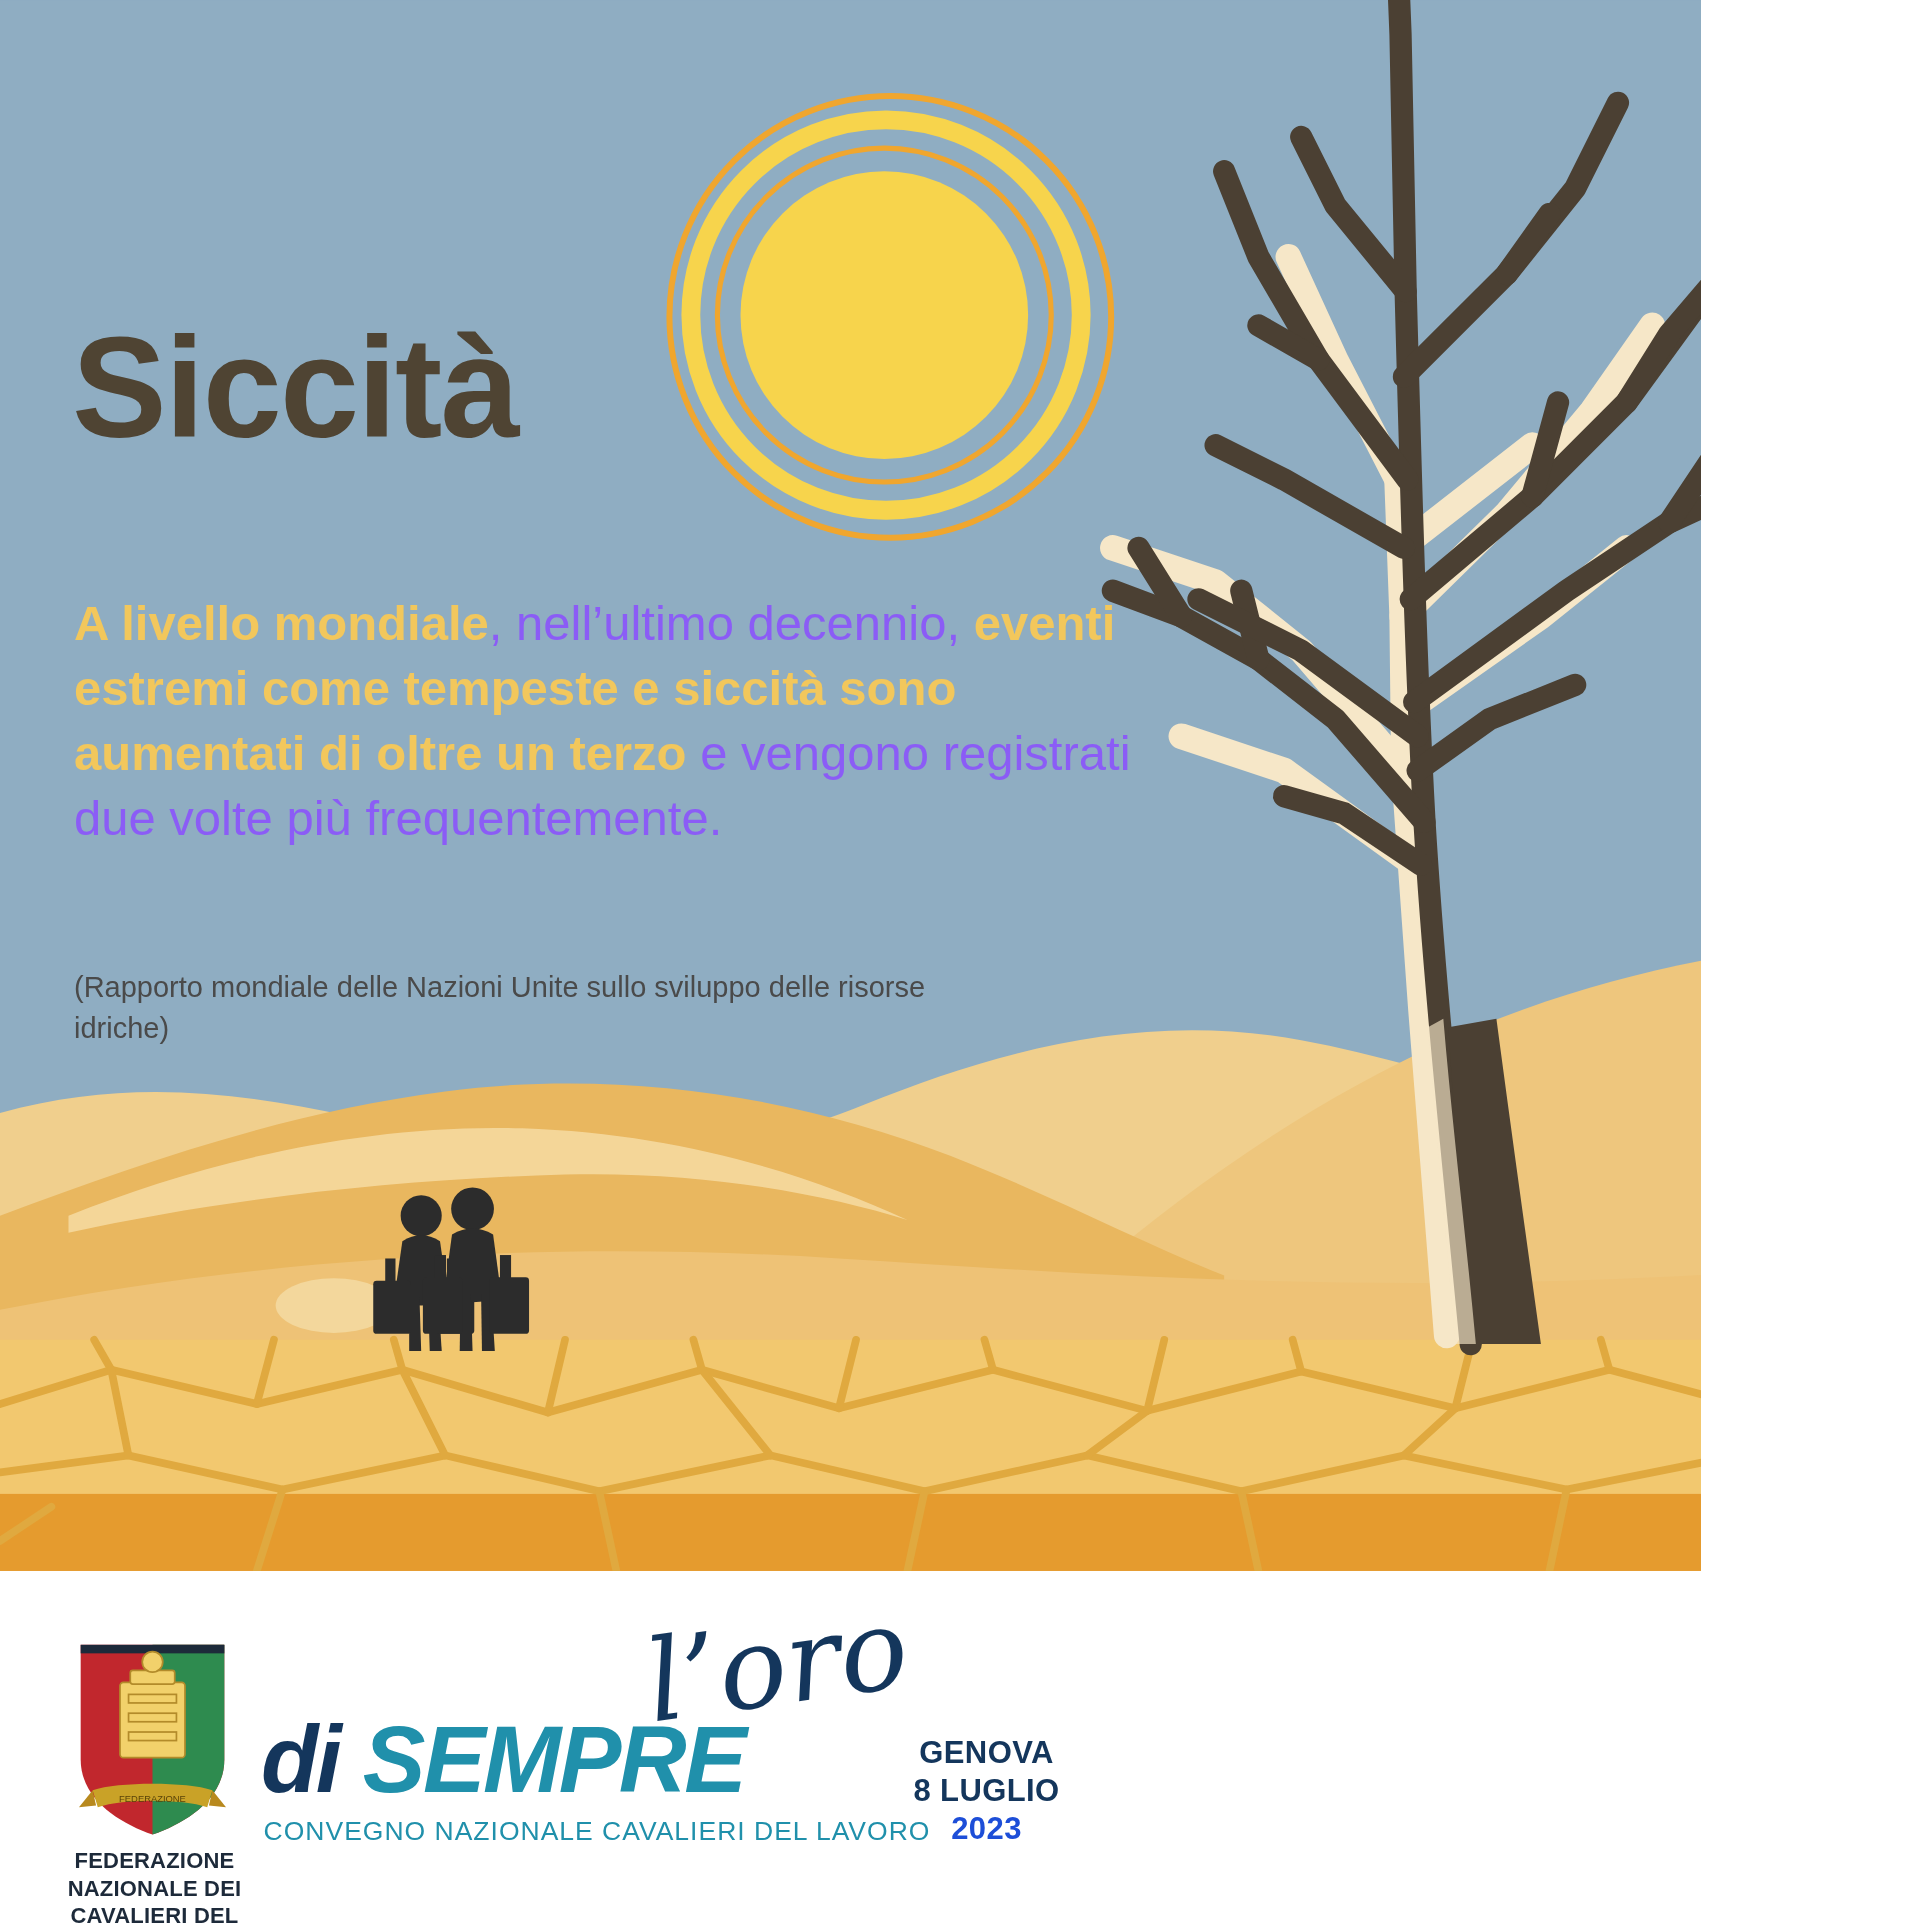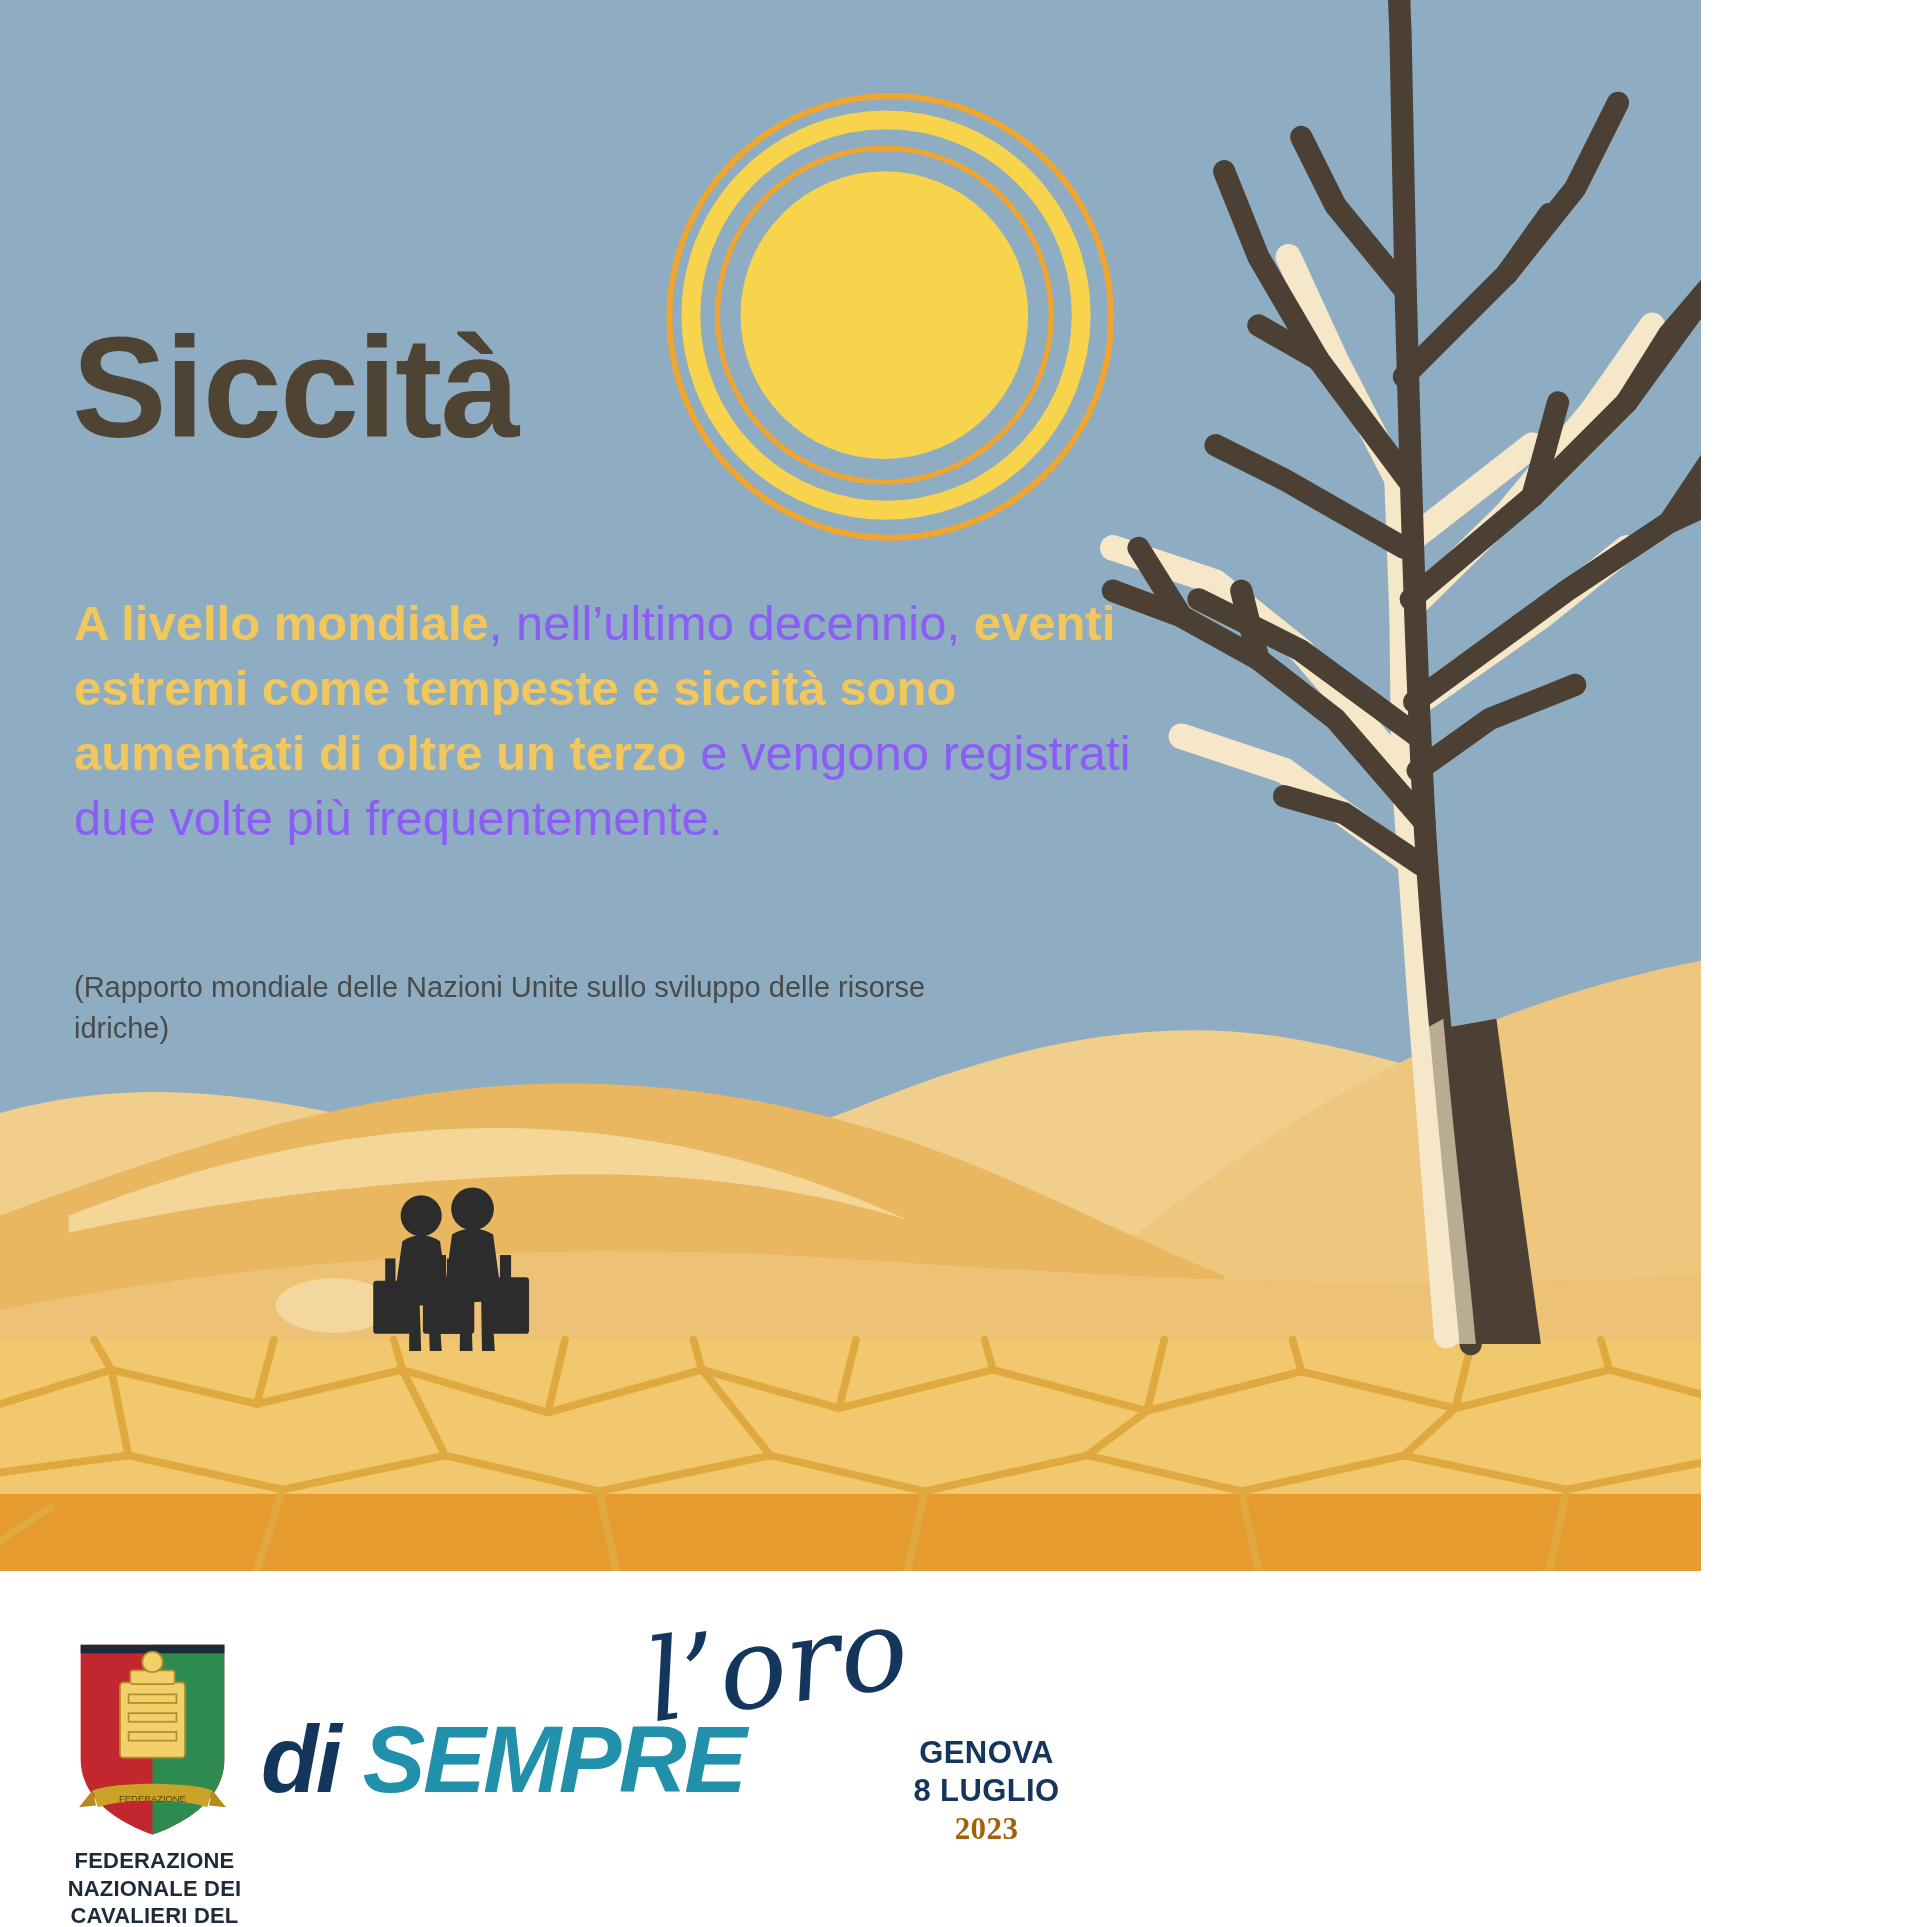--- a/index.html
+++ b/index.html
@@ -171,22 +171,21 @@
     top: 163px;
     width: 231px;
     text-align: center;
     font-size: 31px;
     font-weight: bold;
     line-height: 1.22;
     color: #14365c;
     letter-spacing: 0.4px;
   }
   .event-info .year {
-    color: #a16207;
-    font-family: Liberation Serif, serif;
+    color: #1d4ed8;
   }
 </style>
 </head>
 <body>
 
 <div class="poster">
 
   <div class="scene">
     <svg width="1927" height="1571" viewBox="0 0 2251 1835" xmlns="http://www.w3.org/2000/svg">
       <defs>
@@ -349,20 +348,21 @@
       <path d="M30,186 C60,176 140,176 170,186 L164,206 C134,196 66,196 36,206 Z" fill="#c9a227"></path>
       <path d="M30,186 L14,206 L34,204 Z" fill="#b8891e"></path>
       <path d="M170,186 L186,206 L166,204 Z" fill="#b8891e"></path>
       <text x="100" y="200" font-size="11" font-family="Liberation Sans, sans-serif" fill="#5a4409" text-anchor="middle">FEDERAZIONE</text>
     </svg>
     <div class="crest-caption">FEDERAZIONE NAZIONALE DEI CAVALIERI DEL LAVORO</div>
 
     <div class="logo-block">
       <div class="logo-line2"><span>di </span><span class="sempre">SEMPRE</span></div>
       <div class="logo-script">l’oro</div>
+      <div class="logo-sub">CONVEGNO NAZIONALE CAVALIERI DEL LAVORO</div>
     </div>
 
     <div class="event-info">
       <div>GENOVA</div>
       <div>8 LUGLIO</div>
       <div class="year">2023</div>
     </div>
   </div>
 
 </div>

